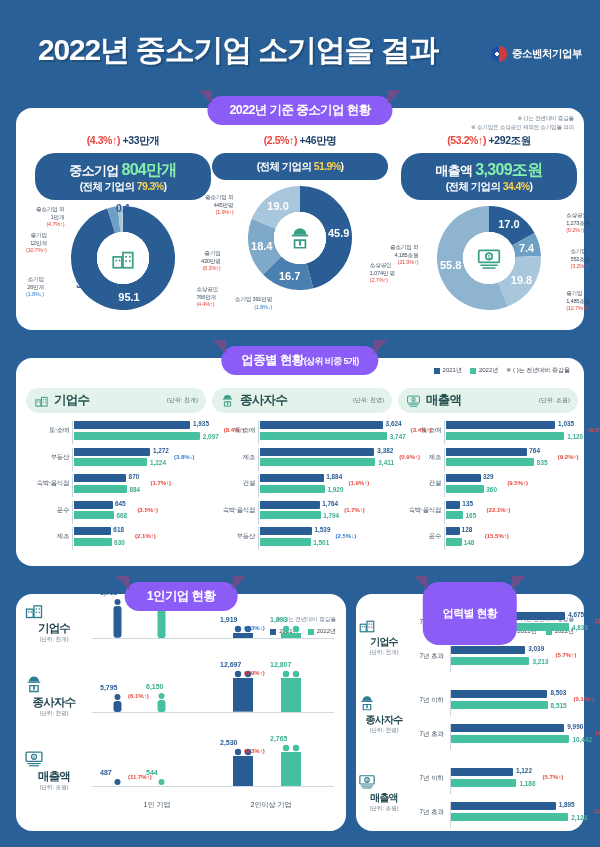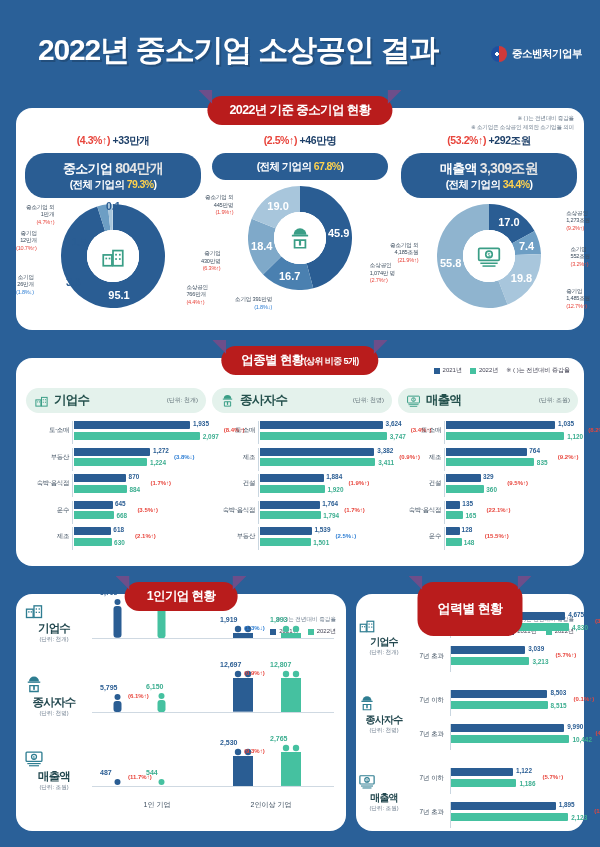--- a/index.html
+++ b/index.html
@@ -26,21 +26,21 @@
   .taegeuk:after{content:"";position:absolute;left:3px;top:3px;width:10px;height:10px;border-radius:50%;
     background:radial-gradient(circle at 30% 50%,#fff 0 2px,transparent 2px);}
   .ministry-name { color:#fff; font-size:10.5px; font-weight:bold; letter-spacing:-.5px; }
 
   
   .card {
     background:#ffffff; border-radius:16px; position:absolute;
   }
   .ribbon {
     position:absolute; left:50%; transform:translateX(-50%);
-    background:#b91c1c; color:#fff; font-weight:bold;
+    background:#8b5cf6; color:#fff; font-weight:bold;
     border-radius:16px; text-align:center; letter-spacing:-.6px;
     z-index:5; white-space:nowrap;
   }
   .ribbon .sub { font-size:9px; font-weight:bold; }
   .ribbon:before, .ribbon:after{
     content:""; position:absolute; top:-6px; width:14px; height:14px;
     background:#6d4e8a; z-index:-1;
   }
   .ribbon:before{ left:-9px; clip-path:polygon(0 0,100% 0,100% 100%);}
   .ribbon:after{ right:-9px; clip-path:polygon(0 0,100% 0,0 100%);}
@@ -50,21 +50,21 @@
   
   #top-card { left:16px; top:108px; width:568px; height:222px; }
   .stat-col { position:absolute; top:26px; width:186px; }
   .delta-line { text-align:center; font-size:10.5px; font-weight:bold; color:#1d3f68; letter-spacing:-.4px;}
   .delta-line .red { color:#e8453c; }
   .pill {
     margin:5px auto 0; width:176px; background:#2a5d93; border-radius:20px;
     padding:7px 4px; text-align:center; color:#fff; line-height:1.25;
   }
   .pill .l1 { font-size:13px; font-weight:bold; letter-spacing:-.7px;}
-  .pill .l1 b { color:#e5e5e5; font-size:14px; }
+  .pill .l1 b { color:#86efac; font-size:16px; }
   .pill .l2 { font-size:10.5px; font-weight:bold; letter-spacing:-.6px;}
   .pill .l2 b { color:#ffd24d; }
 
   .donut-wrap { position:relative; width:186px; height:120px; margin-top:4px;}
   .donut { position:absolute; left:50%; top:2px; transform:translateX(-50%);
            width:104px; height:104px; border-radius:50%; }
   .donut .hole { position:absolute; left:26px; top:26px; width:52px; height:52px;
            background:#fff; border-radius:50%; display:flex; align-items:center; justify-content:center;}
   .callout { position:absolute; font-size:5.6px; line-height:1.35; letter-spacing:-.2px; color:#3a4b5c; }
   .callout .pct { color:#e8453c; }
@@ -123,37 +123,37 @@
   .age-row { position:absolute; }
   .age-lab { position:absolute; font-size:6.4px; color:#3a4b5c; text-align:right; width:36px;}
   svg { display:block; }
 </style>
 </head>
 <body>
 
 <div class="page">
 
   <div class="header">
-    <div class="header-title">2022년 중소기업 소상공인 결과</div>
+    <div class="header-title">2022년 중소기업 소기업을 결과</div>
     <div class="ministry">
       <div class="taegeuk"></div>
       <div class="ministry-name">중소벤처기업부</div>
     </div>
   </div>
 
   <div class="card" id="top-card">
     <div class="ribbon" style="top:-12px; padding:6px 22px; font-size:12.5px;">
       <span>2022년 기준 중소기업 현황</span>
     </div>
     <div class="note" style="position:absolute; right:10px; top:6px;">
       <div>※ ( )는 전년대비 증감율</div>
       <div>※ 소기업은 소상공인 제외한 소기업을 의미</div>
     </div>
     <div id="top-cols">
-        <div class="stat-col" style="left: 4px;">
+        <div class="stat-col" style="left: 14px;">
           <div class="delta-line">
       <span class="red">(4.3%↑)</span>
       <span>+33만개</span>
     </div>
     <div class="pill">
       <div class="l1">중소기업 <b>804만개</b></div>
       <div class="l2">(전체 기업의 <b>79.3%</b>)</div>
     </div>
     <div class="donut-wrap">
       <div class="donut">
@@ -202,21 +202,21 @@
             <div class="bignum" style="position: absolute; left: 52px; top: 34px;">1.5</div>
             <div class="bignum" style="position: absolute; left: 46px; top: 74px;">3.3</div>
           </div>
         </div>
         <div class="stat-col" style="left: 191px;">
           <div class="delta-line">
       <span class="red">(2.5%↑)</span>
       <span>+46만명</span>
     </div>
     <div class="pill">
-      <div class="l2">(전체 기업의 <b>67.8%</b>)</div>
+      <div class="l2">(전체 기업의 <b>51.9%</b>)</div>
     </div>
     <div class="donut-wrap">
       <div class="donut">
               <svg width="104" height="104" viewBox="0 0 104 104">
                 <path d="M52 0 A52 52 0 0 1 65.24807773553589 102.28407736364662 L58.62403886776794 77.14203868182331 A26 26 0 0 0 52 26 Z" fill="#2a5d93"></path>
                 <path d="M65.24807773553589 102.28407736364662 A52 52 0 0 1 15.0001447851172 88.5377984295402 L33.5000723925586 70.2688992147701 A26 26 0 0 0 58.62403886776794 77.14203868182331 Z" fill="#4a80b0"></path>
                 <path d="M15.0001447851172 88.5377984295402 A52 52 0 0 1 3.6516227338109175 32.857523260396775 L27.82581136690546 42.42876163019839 A26 26 0 0 0 33.5000723925586 70.2688992147701 Z" fill="#7fa9c9"></path>
                 <path d="M3.6516227338109175 32.857523260396775 A52 52 0 0 1 51.99999999999999 0 L51.99999999999999 26 A26 26 0 0 0 27.82581136690546 42.42876163019839 Z" fill="#a8c6dc"></path>
                 <circle cx="52" cy="52" r="26" fill="#ffffff"></circle>
                 <text x="90.67692634431195" y="50.99047222218818" text-anchor="middle" font-size="11" font-weight="bold" fill="#ffffff" font-family="Liberation Sans, sans-serif">45.9</text>
@@ -702,21 +702,21 @@
        <span class="ppl-val g" style="left:56px; bottom:43.95172413793103px;">2,765</span>
        <span class="ppl-pct " style="left:30px; bottom:32.38620689655172px;">(9.3%↑)</span>
         </div>
         <div class="axis" style="left: 76px; width: 242px; top: 192px;"></div>
         <div class="group-cap" style="left: 86px; top: 206px; width: 110px;">1인 기업</div>
         <div class="group-cap" style="left: 200px; top: 206px; width: 110px;">2인이상 기업</div>
       </div>
   </div>
 
   <div class="card" id="age-card">
-    <div class="ribbon" style="top:-12px; padding:18px 20px; font-size:13px;">
+    <div class="ribbon" style="top:-12px; padding:24px 20px; font-size:11px;">
       <span>업력별 현황</span>
     </div>
     <div class="mini-legend">
       <div class="n">※ ( )는 전년대비 증감율</div>
       <div class="row">
         <div class="lg">
             <span class="sw b"></span>
             <span>2021년</span>
           </div>
         <div class="lg">

